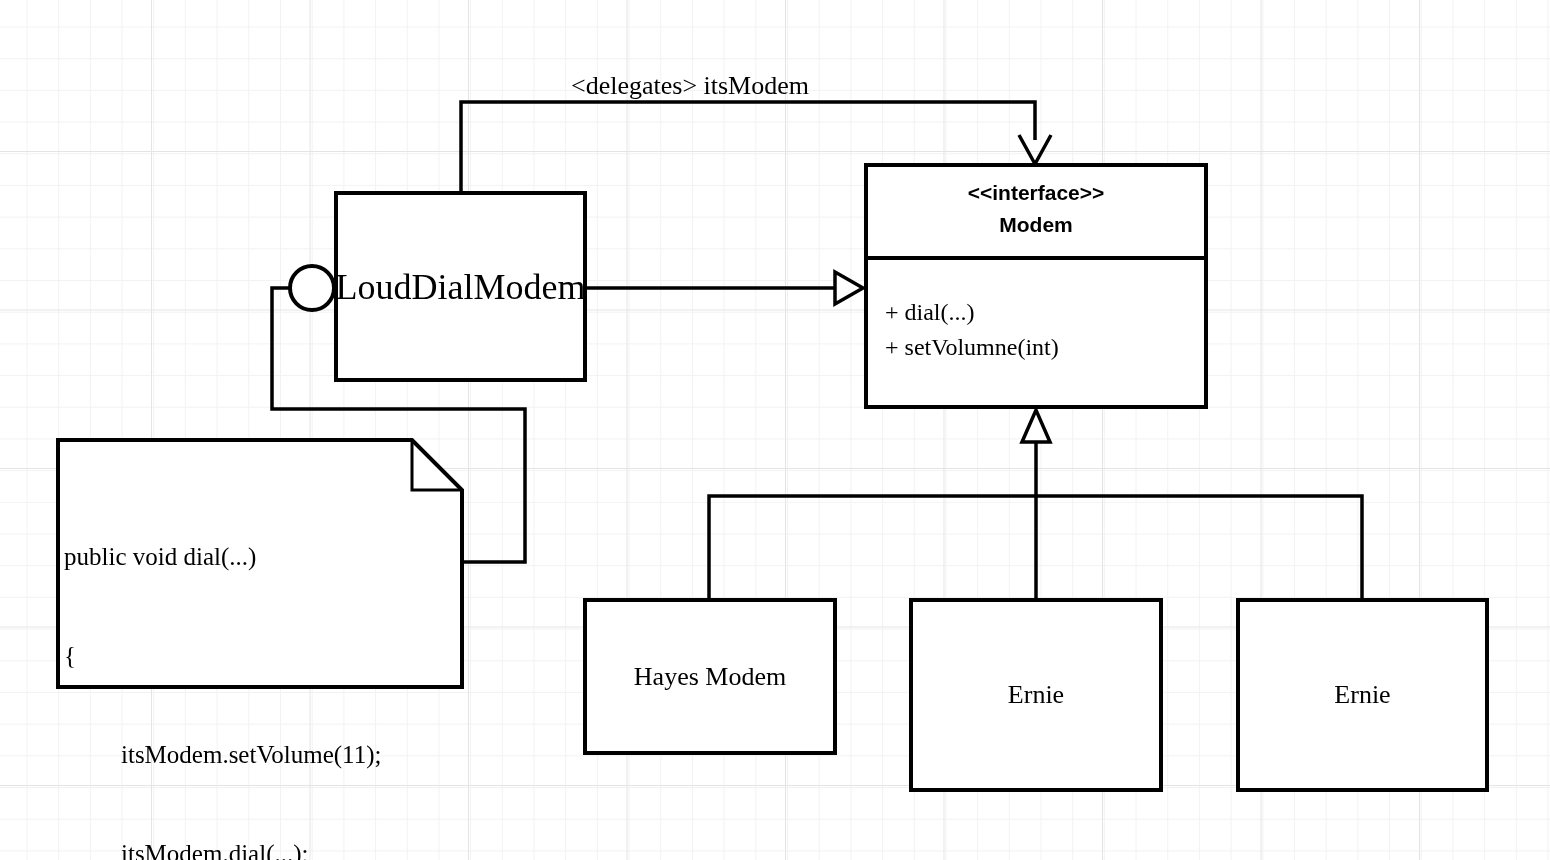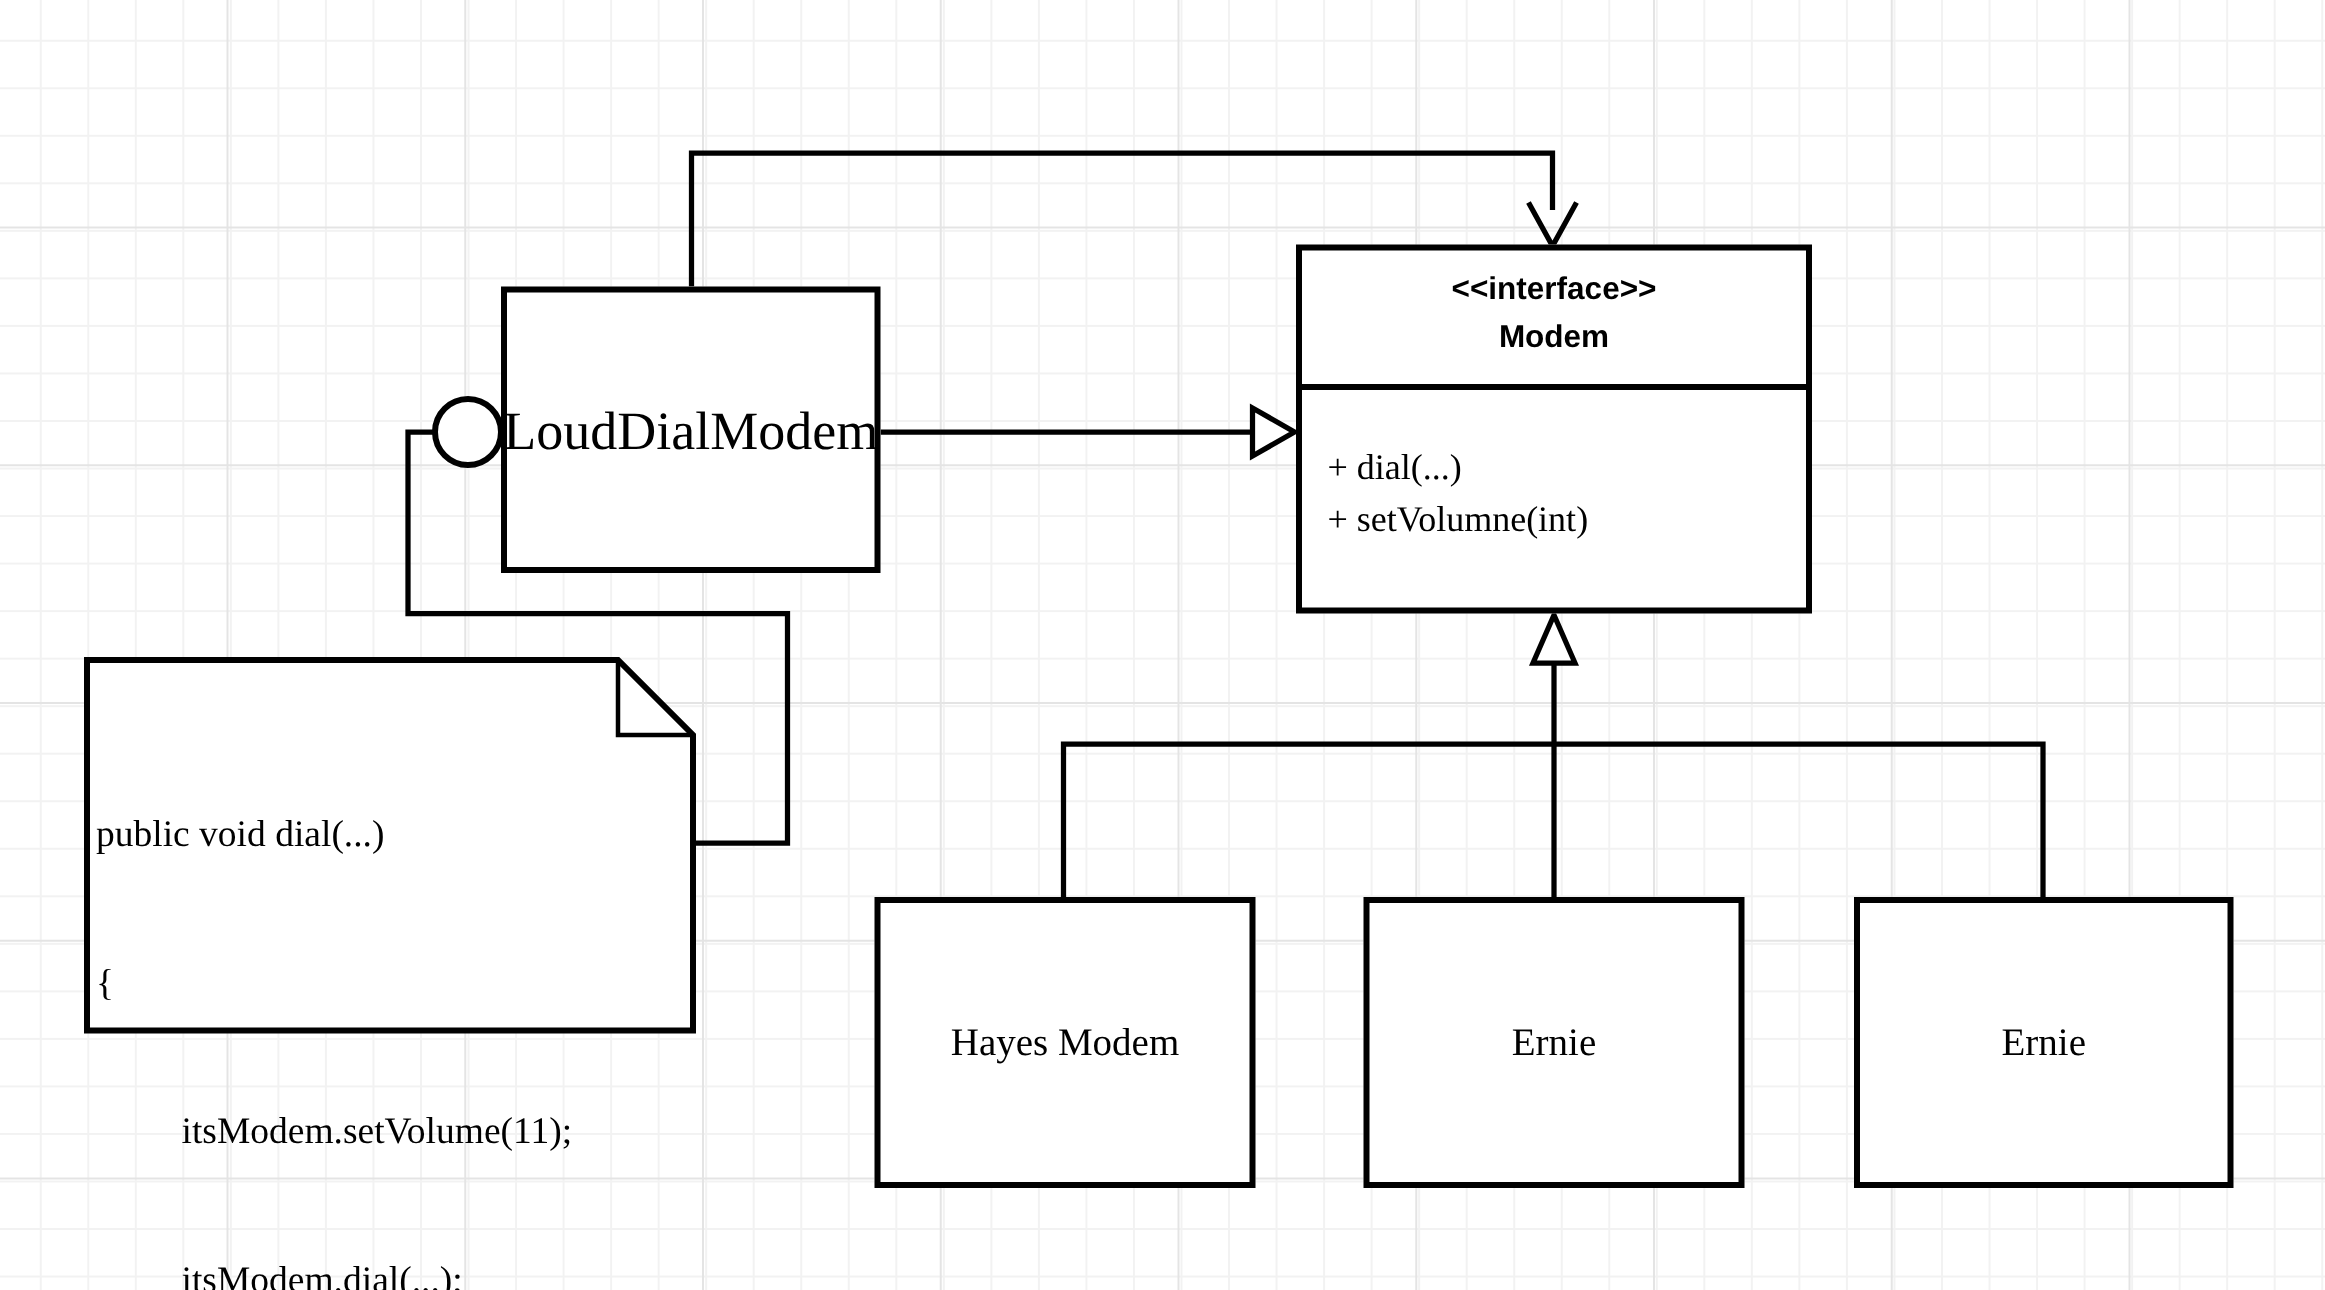--- a/index.html
+++ b/index.html
@@ -33,21 +33,21 @@
     box-sizing: border-box;
     background: #fff;
     border: 4px solid #000;
     display: flex;
     align-items: center;
     justify-content: center;
     text-align: center;
     font-size: 26px;
   }
   .box-louddial      { left: 334px; top: 191px; width: 253px; height: 191px; font-size: 36px; }
-  .box-hayes         { left: 583px; top: 598px; width: 254px; height: 194px; }
+  .box-hayes         { left: 583px; top: 598px; width: 254px; height: 157px; }
   .box-zoom          { left: 909px; top: 598px; width: 254px; height: 194px; }
   .box-ernie         { left: 1236px; top: 598px; width: 253px; height: 194px; }
 
   .box-interface {
     left: 864px; top: 163px; width: 344px; height: 246px;
     display: block;
     text-align: left;
   }
   .iface-header {
     box-sizing: border-box;
@@ -102,20 +102,21 @@
     <polygon points="1022,442 1036,410 1050,442" fill="#fff" stroke="#000" stroke-width="3.5"></polygon>
 
     <path d="M463,562 H525 V409 H272 V288 H290" fill="none" stroke="#000" stroke-width="3.5"></path>
 
     <circle cx="312" cy="288" r="22" fill="#fff" stroke="#000" stroke-width="4"></circle>
 
     <polygon points="58,440 412,440 462,490 462,687 58,687" fill="#fff" stroke="#000" stroke-width="4"></polygon>
     <path d="M412,440 V490 H462" fill="none" stroke="#000" stroke-width="3"></path>
   </svg>
 
+  <div class="edge-label">&lt;delegates&gt; itsModem</div>
 
   <div class="uml-box box-louddial">
     <span>LoudDialModem</span>
   </div>
 
   <div class="uml-box box-interface">
     <div class="iface-header">
       <div>&lt;&lt;interface&gt;&gt;</div>
       <div>Modem</div>
     </div>

